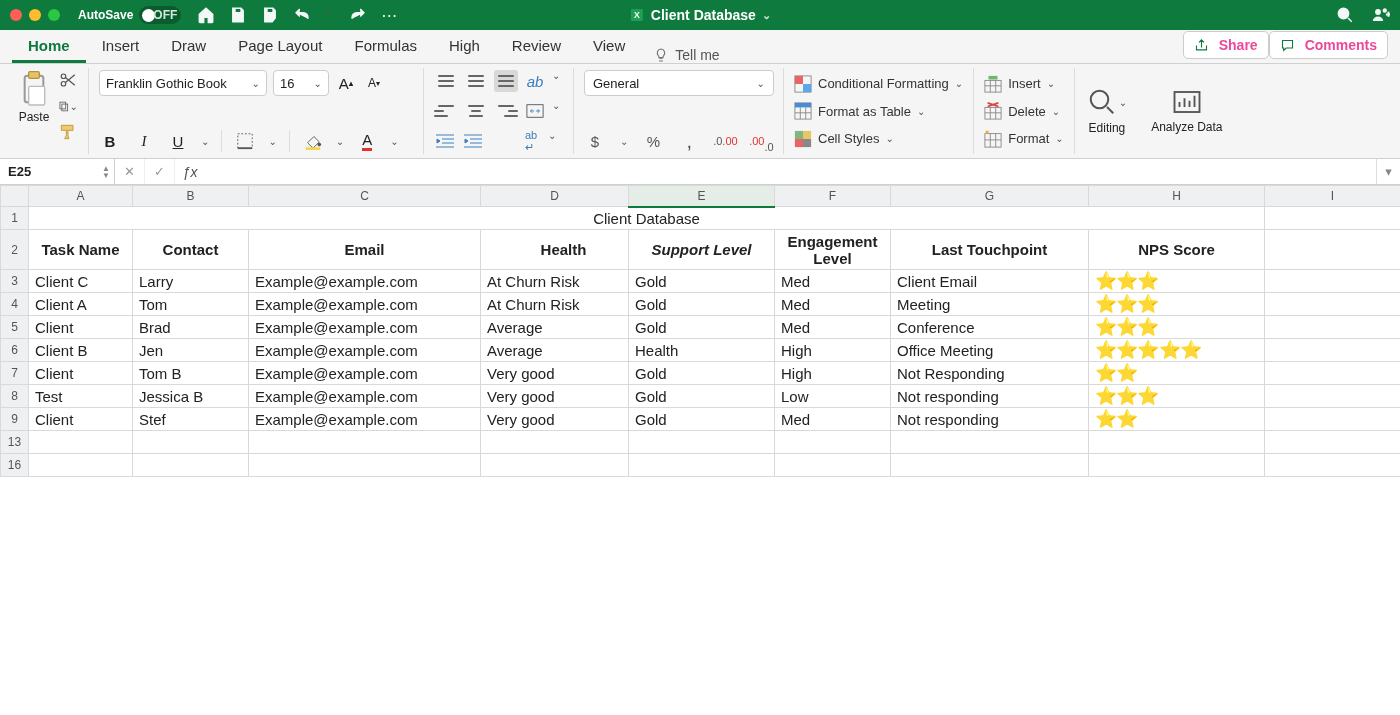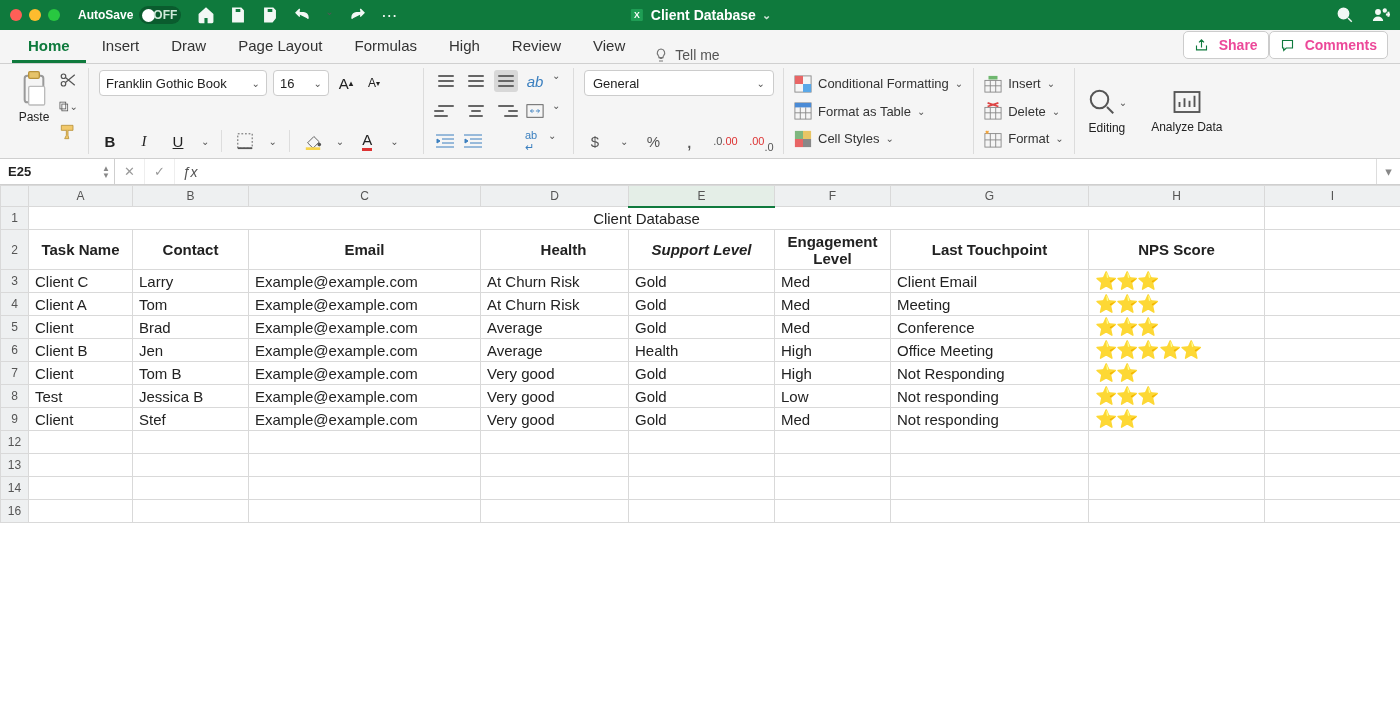--- a/index.html
+++ b/index.html
@@ -566,45 +566,21 @@
           <td class="cell ">Stef</td>
           <td class="cell ">Example@example.com</td>
           <td class="cell ">Very good</td>
           <td class="cell ">Gold</td>
           <td class="cell ">Med</td>
           <td class="cell ">Not responding</td>
           <td class="cell stars">⭐⭐</td>
           <td class="cell "></td>
         </tr>
         <tr class="emptyrow">
-          <th>12</th>
-          <td class="cell "></td>
-          <td class="cell "></td>
-          <td class="cell "></td>
-          <td class="cell "></td>
-          <td class="cell "></td>
-          <td class="cell "></td>
-          <td class="cell "></td>
-          <td class="cell "></td>
-          <td class="cell "></td>
-        </tr>
-        <tr class="emptyrow">
           <th>13</th>
-          <td class="cell "></td>
-          <td class="cell "></td>
-          <td class="cell "></td>
-          <td class="cell "></td>
-          <td class="cell "></td>
-          <td class="cell "></td>
-          <td class="cell "></td>
-          <td class="cell "></td>
-          <td class="cell "></td>
-        </tr>
-        <tr class="emptyrow">
-          <th>14</th>
           <td class="cell "></td>
           <td class="cell "></td>
           <td class="cell "></td>
           <td class="cell "></td>
           <td class="cell "></td>
           <td class="cell "></td>
           <td class="cell "></td>
           <td class="cell "></td>
           <td class="cell "></td>
         </tr>

